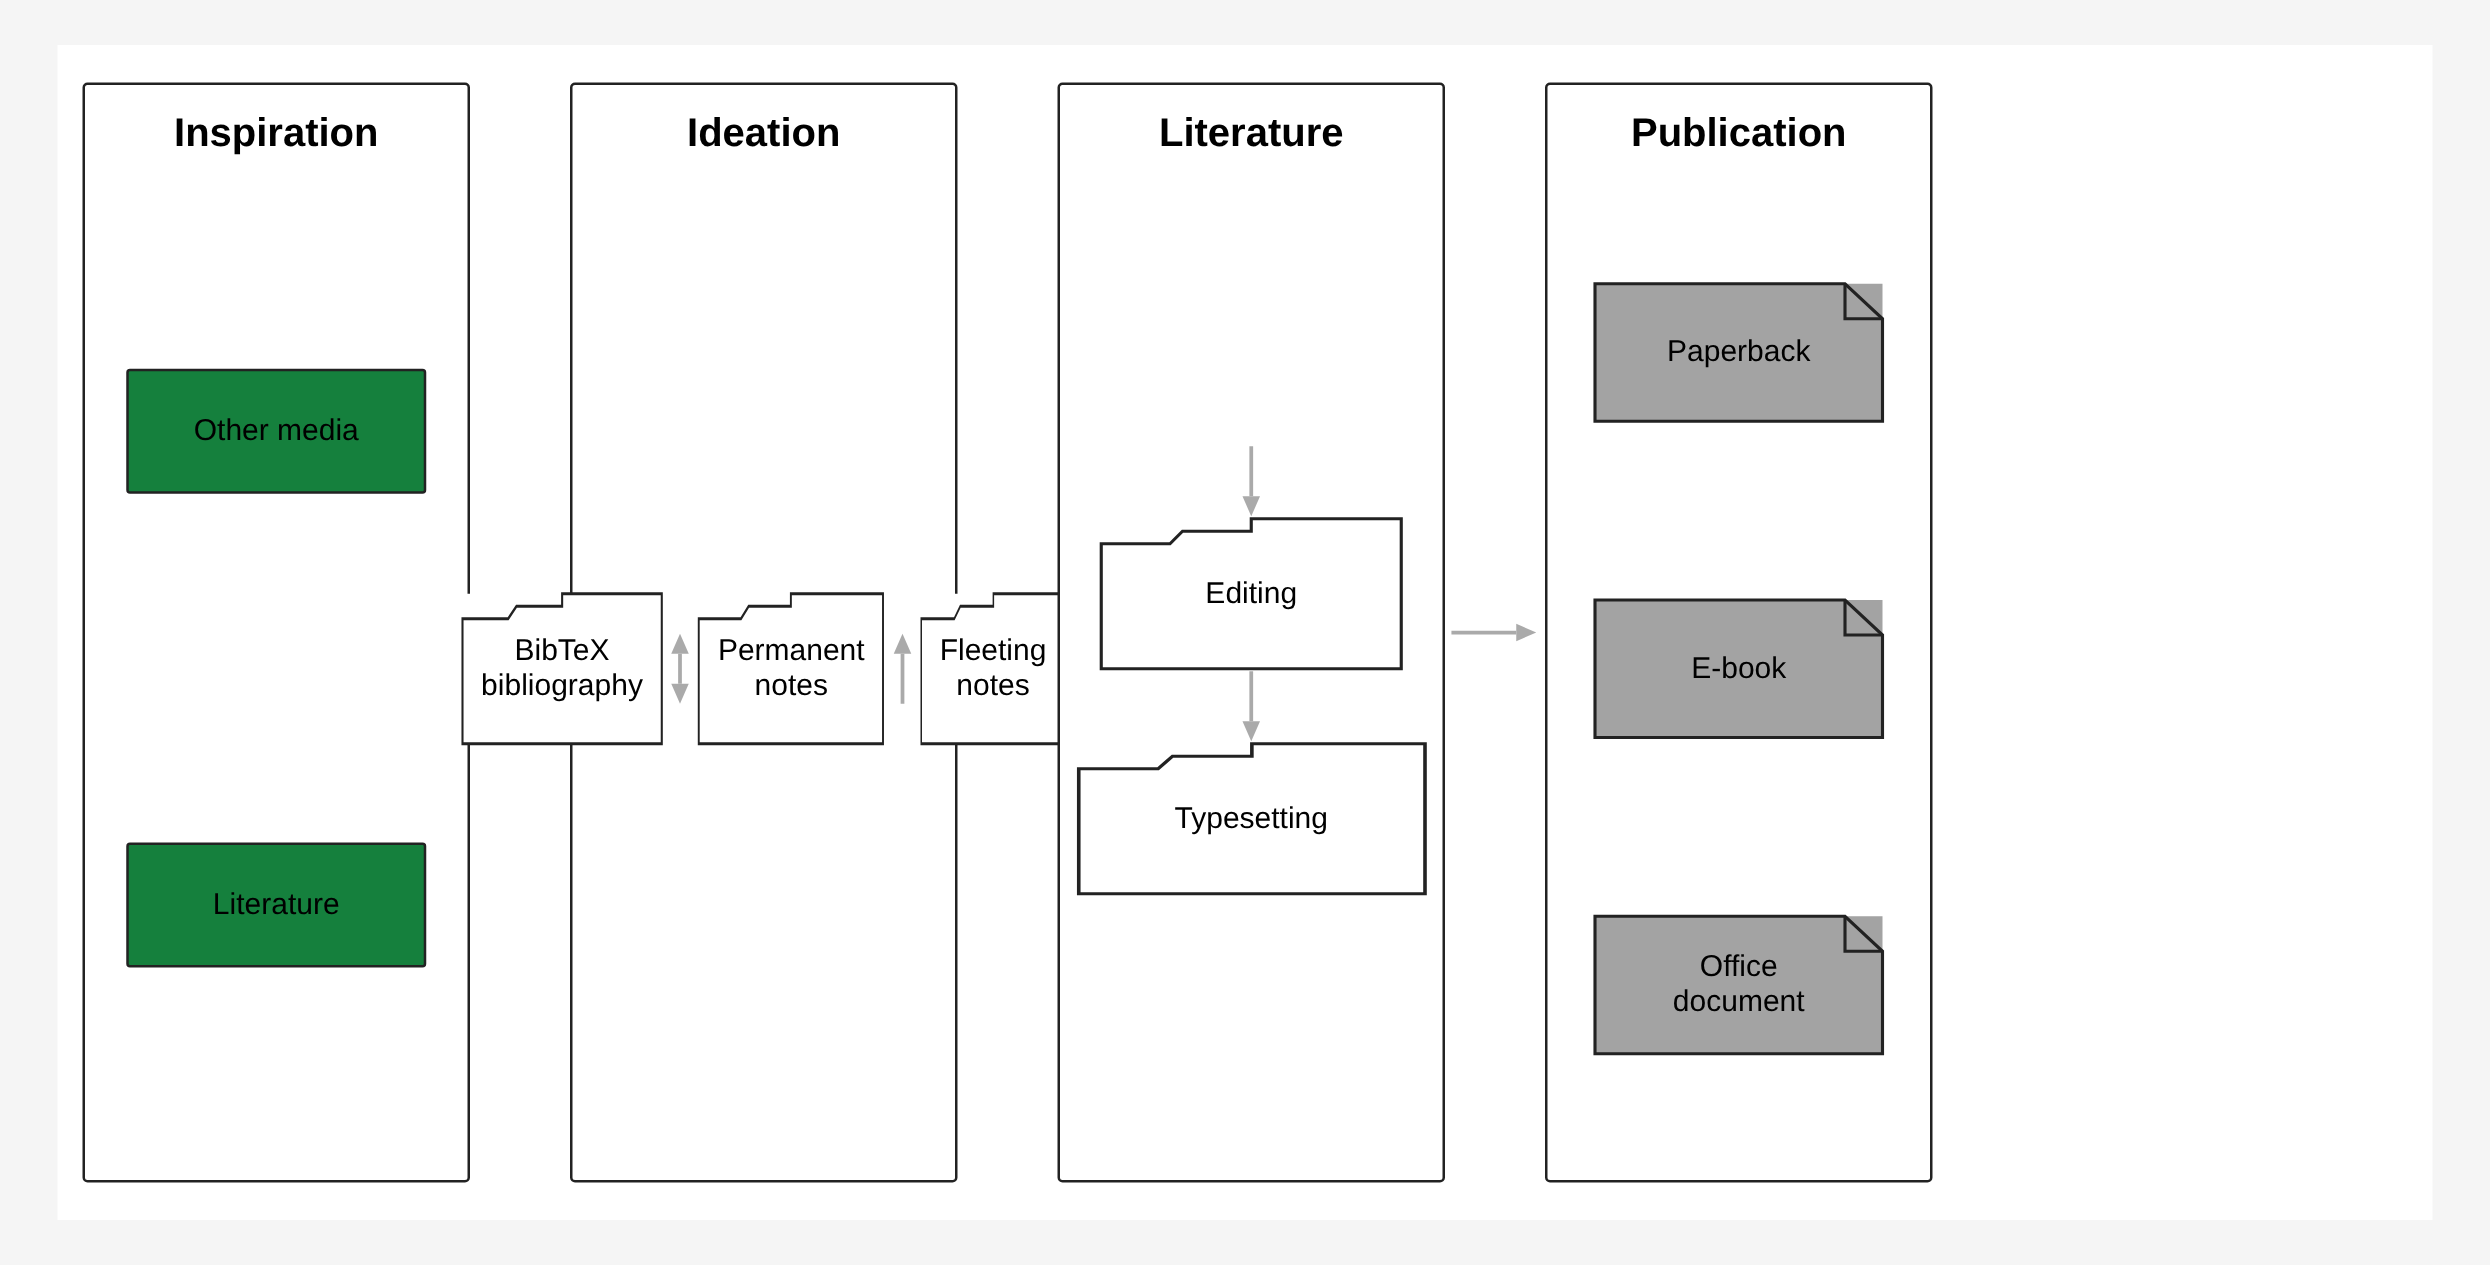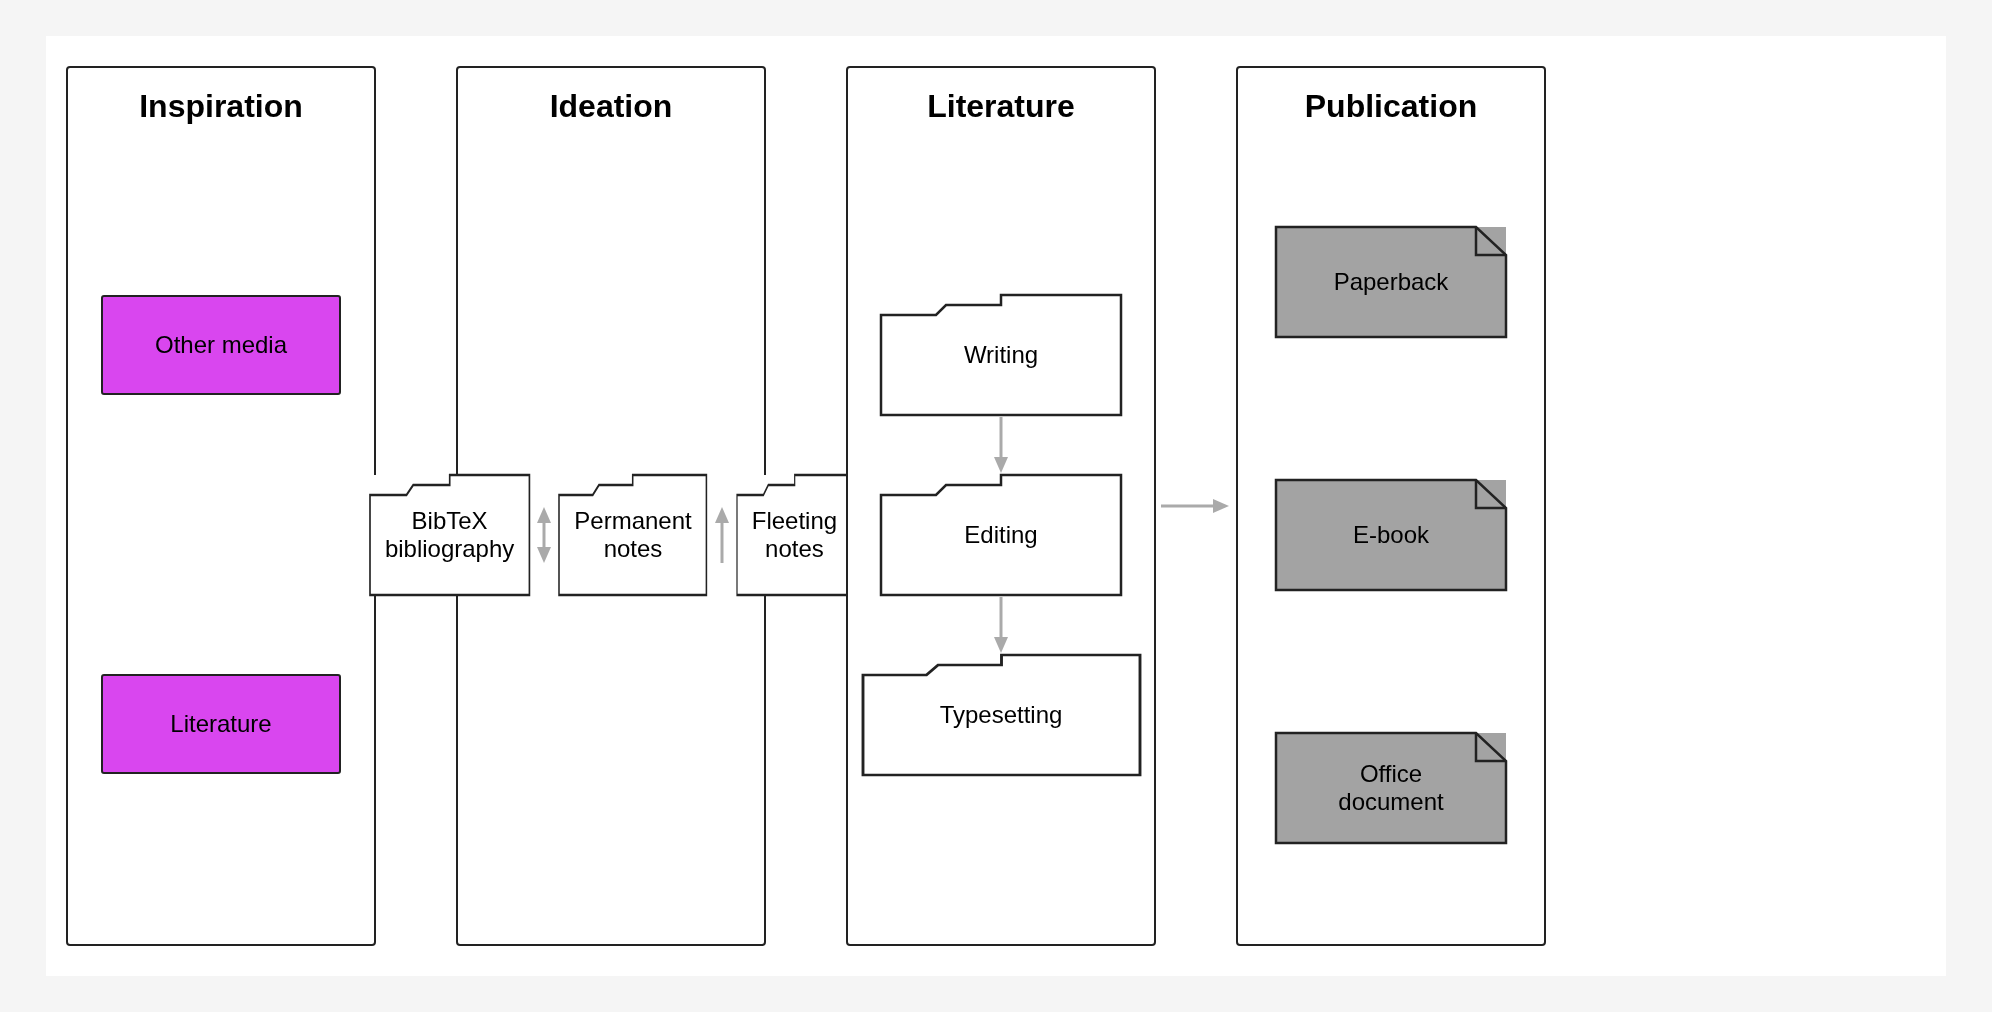--- a/index.html
+++ b/index.html
@@ -59,21 +59,21 @@
     .box-plain {
       border: 2.5px solid #222;
       border-radius: 3px;
       width: 240px;
       min-height: 100px;
       display: flex;
       align-items: center;
       justify-content: center;
       text-align: center;
       font-size: 24px;
-      background: #d946ef;
+      background: #15803d;
       position: relative;
     }
 
     
     .box-folder {
       width: 240px;
       min-height: 110px;
       position: relative;
       background: white;
       display: flex;
@@ -232,26 +232,20 @@
     <svg width="70" height="30" viewBox="0 0 70 30">
       <line x1="0" y1="15" x2="52" y2="15" stroke="#aaa" stroke-width="3"></line>
       <polygon points="52,8 68,15 52,22" fill="#aaa"></polygon>
     </svg>
   </div>
 
   <div class="lane">
     <div class="lane-title">Literature</div>
     <div class="production-items">
 
-      <div class="box-folder" style="width:240px;height:120px;">
-        <svg viewBox="0 0 240 120" preserveAspectRatio="none">
-          <path d="M0,20 L55,20 L65,10 L120,10 L120,0 L240,0 L240,120 L0,120 Z" fill="none" stroke="#222" stroke-width="2.5"></path>
-        </svg>
-        <div class="box-text">Writing</div>
-      </div>
 
       <div style="height:60px;display:flex;align-items:center;justify-content:center;">
         <svg width="30" height="60" viewBox="0 0 30 60">
           <line x1="15" y1="2" x2="15" y2="42" stroke="#aaa" stroke-width="3"></line>
           <polygon points="15,58 8,42 22,42" fill="#aaa"></polygon>
         </svg>
       </div>
 
       <div class="box-folder" style="width:240px;height:120px;">
         <svg viewBox="0 0 240 120" preserveAspectRatio="none">

